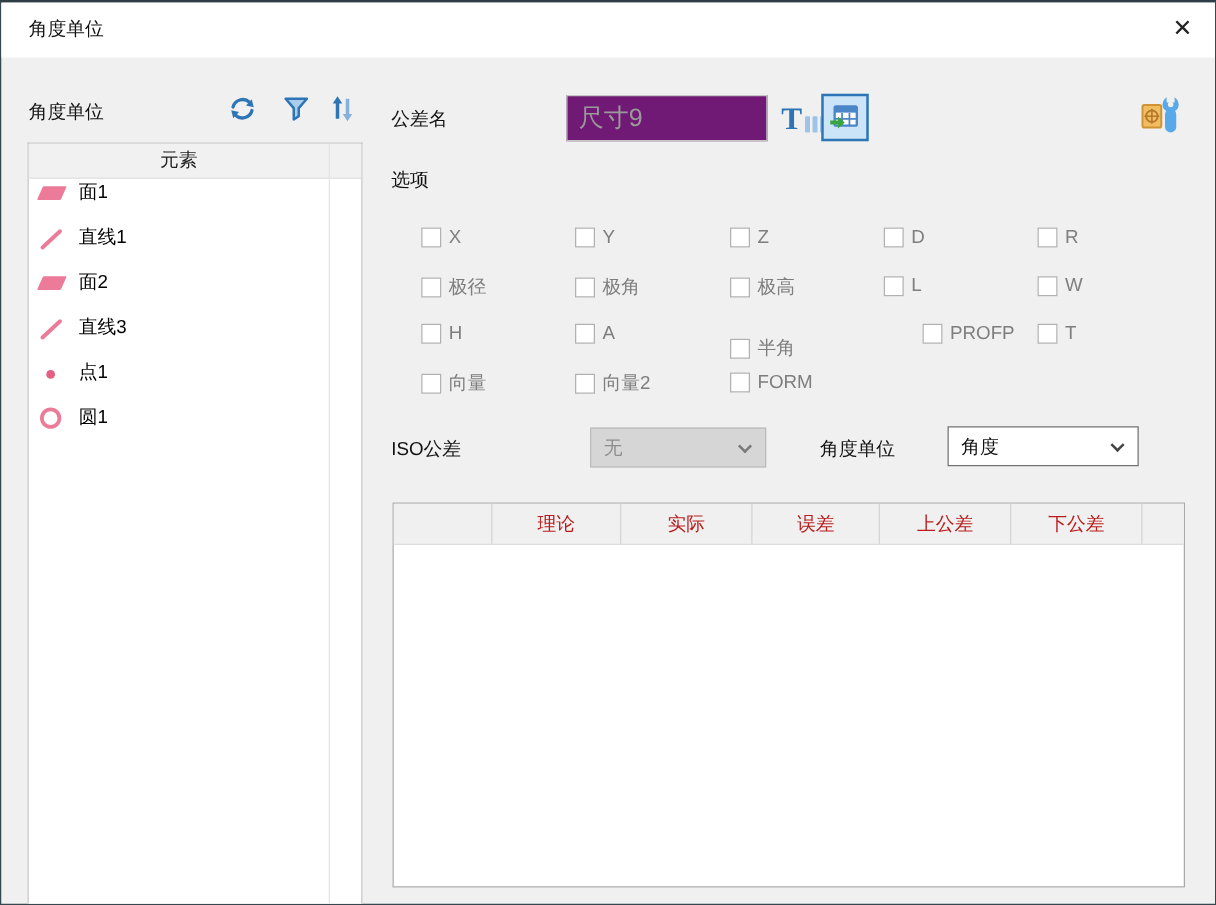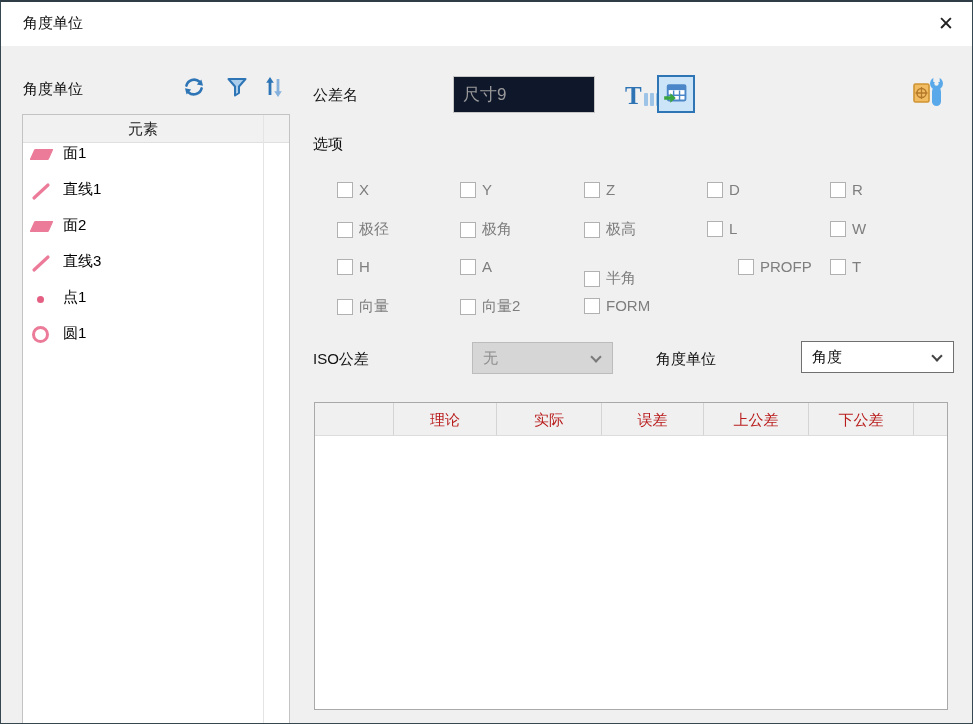--- a/index.html
+++ b/index.html
@@ -30,42 +30,42 @@
   .list-item { display:flex; align-items:flex-start; height:36px; padding-left:7px; cursor:pointer; }
   .li-ico { width:26px; height:22px; position:relative; flex:none; }
   .li-label { margin-left:7px; font-size:15px; color:#000; font-weight:500; }
   .ico-plane { position:absolute; left:2px; top:5px; width:19px; height:11px; background:#ec7b99;
                transform:skewX(-24deg); border-radius:1px; }
   .ico-point { position:absolute; left:7px; top:8px; width:7px; height:7px; border-radius:50%; background:#e45f82; }
   .ico-ring  { position:absolute; left:2px; top:2px; width:17px; height:17px; border-radius:50%;
                border:3px solid #ec7b99; }
   
   .lbl { position:absolute; font-size:15px; color:#111; }
-  .name-input { position:absolute; left:452px; top:74px; width:142px; height:37px; background:#0f172a;
-                border:1px solid #c6c6c6; font-size:17px; color:#9a9a9a; padding:0 9px;
+  .name-input { position:absolute; left:452px; top:74px; width:161px; height:37px; background:#701a75;
+                border:1px solid #c6c6c6; font-size:20px; color:#9a9a9a; padding:0 9px;
                 font-family:"Liberation Sans", sans-serif; }
   .t-icon { position:absolute; left:624px; top:77px; width:40px; height:30px; display:flex;
             align-items:flex-end; cursor:pointer; }
   .t-icon .t { font-size:25px; line-height:26px; font-weight:bold; color:#2e74b5;
                font-family:"Liberation Serif", serif; }
   .t-icon .bars { display:flex; gap:2px; margin:0 0 3px 2px; }
   .t-icon .bars i { display:block; width:4px; height:13px; background:#9dc3e6; border-radius:1px; }
   .grid-btn { position:absolute; left:656px; top:73px; width:38px; height:38px; background:#cce4f7;
               border:2px solid #2e75b6; display:flex; align-items:center; justify-content:center; cursor:pointer; }
   .wrench-btn { position:absolute; left:908px; top:73px; width:38px; height:34px; cursor:pointer; }
   
   .cb-cell { position:absolute; display:flex; align-items:center; cursor:pointer; }
   .cb-box { width:16px; height:16px; background:#fff; border:1px solid #b1b1b1; flex:none; }
   .cb-lab { margin-left:6px; font-size:15px; color:#7e7e7e; }
   
   .sel { position:absolute; height:32px; display:flex; align-items:center; padding:0 10px; font-size:15px; }
   .sel .chev { position:absolute; right:12px; top:10px; width:8px; height:8px;
                border-right:2px solid #7a7a7a; border-bottom:2px solid #7a7a7a; transform:rotate(45deg); }
   .sel-disabled { left:471px; top:340px; width:141px; background:#d6d6d6; border:1px solid #bcbcbc; color:#8e8e8e; }
-  .sel-enabled { left:800px; top:339px; width:153px; background:#fff; border:1px solid #707070; color:#111; cursor:pointer; }
+  .sel-enabled { left:757px; top:339px; width:153px; background:#fff; border:1px solid #707070; color:#111; cursor:pointer; }
   .sel-enabled .chev { border-color:#444; }
   
   .rtable { position:absolute; left:313px; top:400px; width:634px; height:308px; background:#fff;
             border:1px solid #a9a9a9; }
   .rhead { display:flex; height:33px; background:#f0f0f0; border-bottom:1px solid #dcdcdc; }
   .rhead .hc { height:100%; line-height:33px; text-align:center; font-size:15px; color:#b91c1c;
                border-right:1px solid #d4d4d4; }
   .rhead .hc:last-child { border-right:none; }
   svg { display:block; }
 </style>

